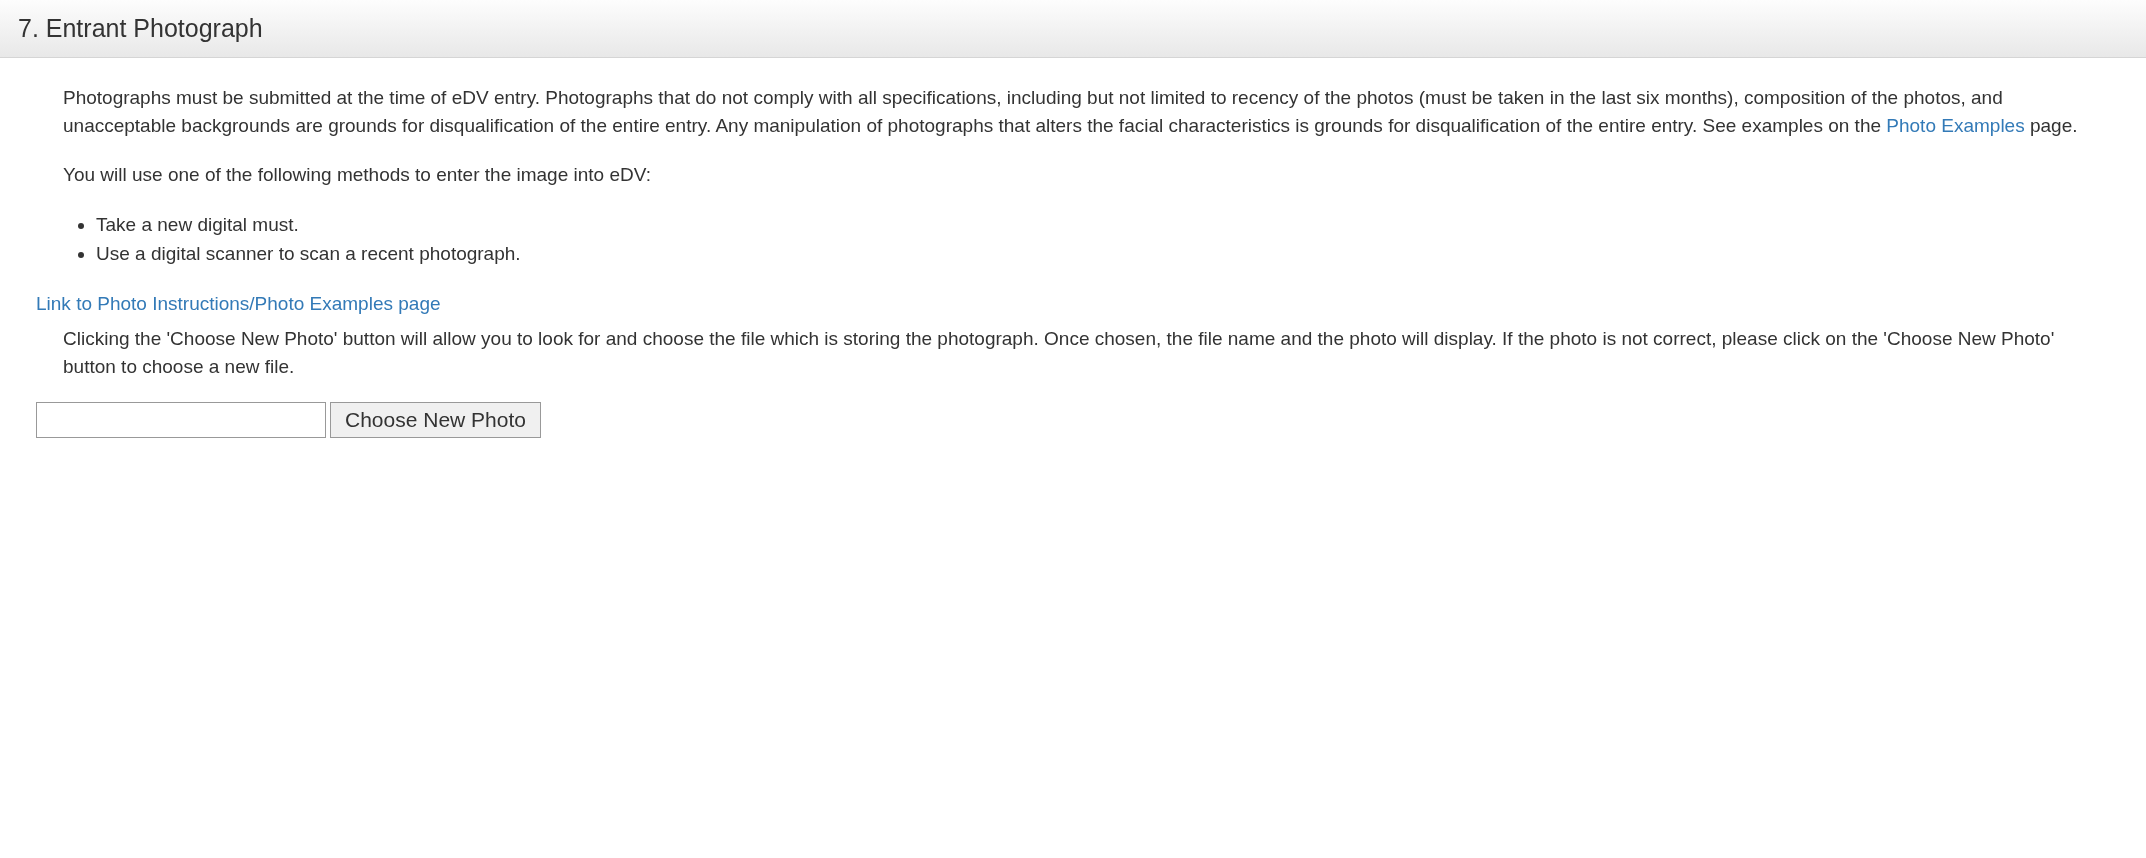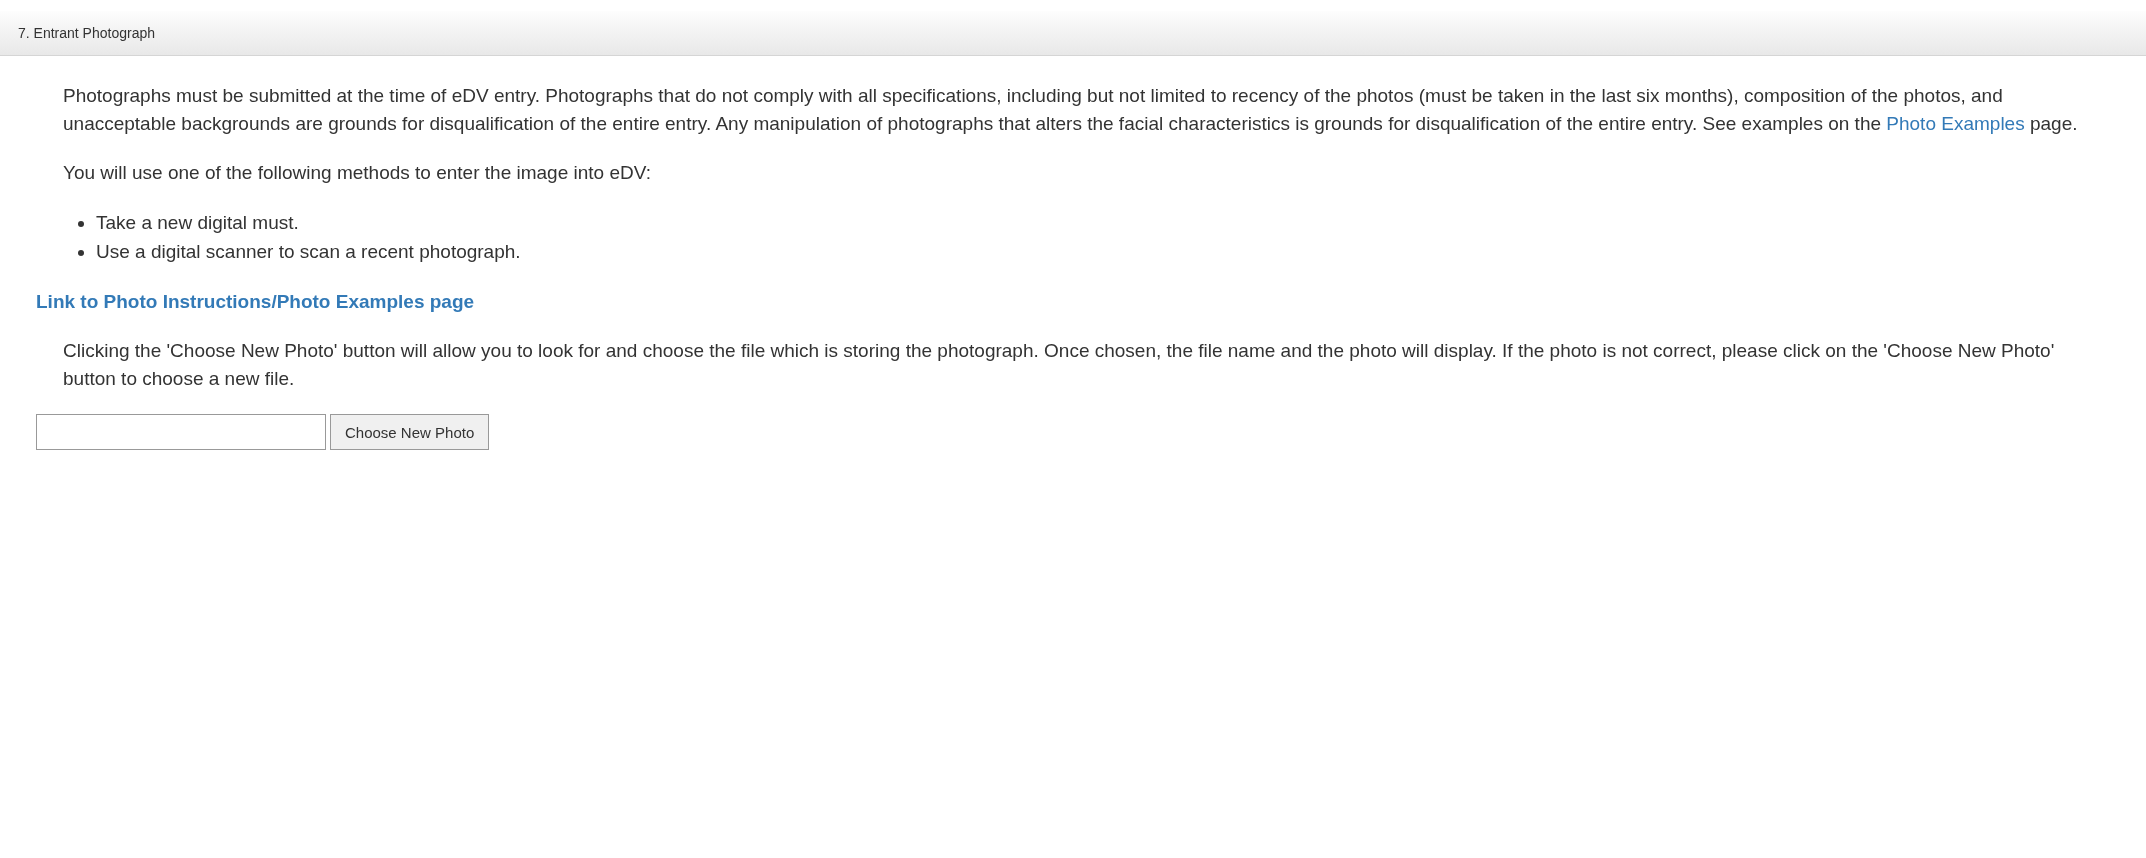--- a/index.html
+++ b/index.html
@@ -10,23 +10,22 @@
     body {
       font-family: "Helvetica Neue", Helvetica, Arial, sans-serif;
       font-size: 19px;
       color: #333;
       background: #fff;
     }
     .section-header {
       background: linear-gradient(to bottom, #fdfdfd, #e8e8e8);
       border-bottom: 1px solid #d5d5d5;
       padding: 14px 18px;
-      font-size: 14px;
+      font-size: 25px;
       color: #333;
-      margin-top: 11px;
     }
     .content {
       padding: 26px 36px 30px 36px;
       line-height: 1.45;
     }
     .content p {
       margin-bottom: 22px;
       margin-left: 27px;
     }
     .content a {
@@ -34,24 +33,24 @@
       text-decoration: none;
     }
     ul {
       margin: 0 0 22px 0;
       padding-left: 60px;
     }
     ul li {
       margin-bottom: 2px;
     }
     .link-bold {
-      font-weight: bold;
+      font-weight: normal;
       color: #337ab7;
       display: inline-block;
-      margin-bottom: 22px;
+      margin-bottom: 8px;
     }
     .italic-note {
       margin-bottom: 22px;
     }
     .upload-row {
       display: flex;
       align-items: stretch;
       gap: 4px;
     }
     .filename-box {
@@ -60,21 +59,21 @@
       border: 1px solid #999;
       background: #fff;
       padding: 4px 8px;
       font-size: 16px;
     }
     .choose-btn {
       height: 36px;
       padding: 0 14px;
       border: 1px solid #999;
       background: #f0f0f0;
-      font-size: 15px;
+      font-size: 21px;
       color: #333;
       cursor: pointer;
       font-family: inherit;
     }
   </style>
 </head>
 <body>
 
 <div class="section-header">
   <span>7. Entrant Photograph</span>

